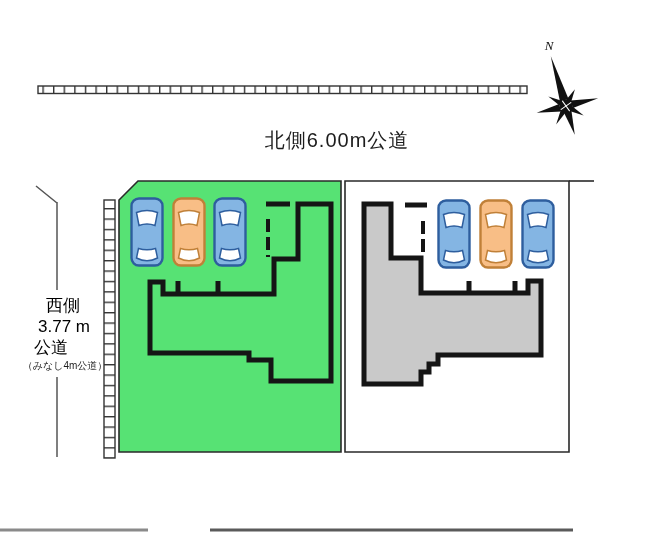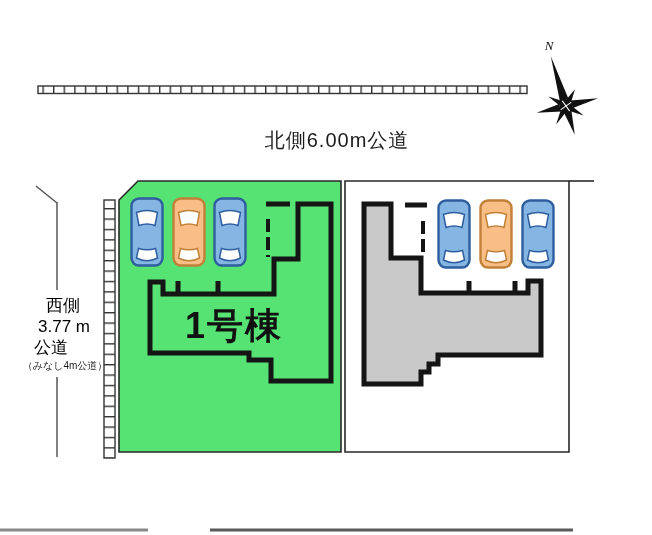--- a/index.html
+++ b/index.html
@@ -95,16 +95,15 @@
     <path d="M210,530 H573" stroke="#5a5a5a" stroke-width="3"></path>
   </svg>
 
   <div class="lbl lbl-north" style="left:337px;top:140px;text-align:center;">北側6.00m公道</div>
 
   <div class="lbl lbl-west" style="left:63px;top:306px;">西側</div>
   <div class="lbl lbl-west" style="left:64px;top:327px;text-align:right;">3.77 m</div>
   <div class="lbl lbl-west" style="left:51px;top:348px;">公道</div>
   <div class="lbl lbl-west-note" style="left:49px;top:366px;">（みなし4m公道）</div>
 
-  <div class="lbl lbl-bldg" style="left:234px;top:326px;">1号棟</div>
 
   <div class="lbl lbl-n" style="left:549px;top:46px;">N</div>
 </div>
 
 </body></html>

